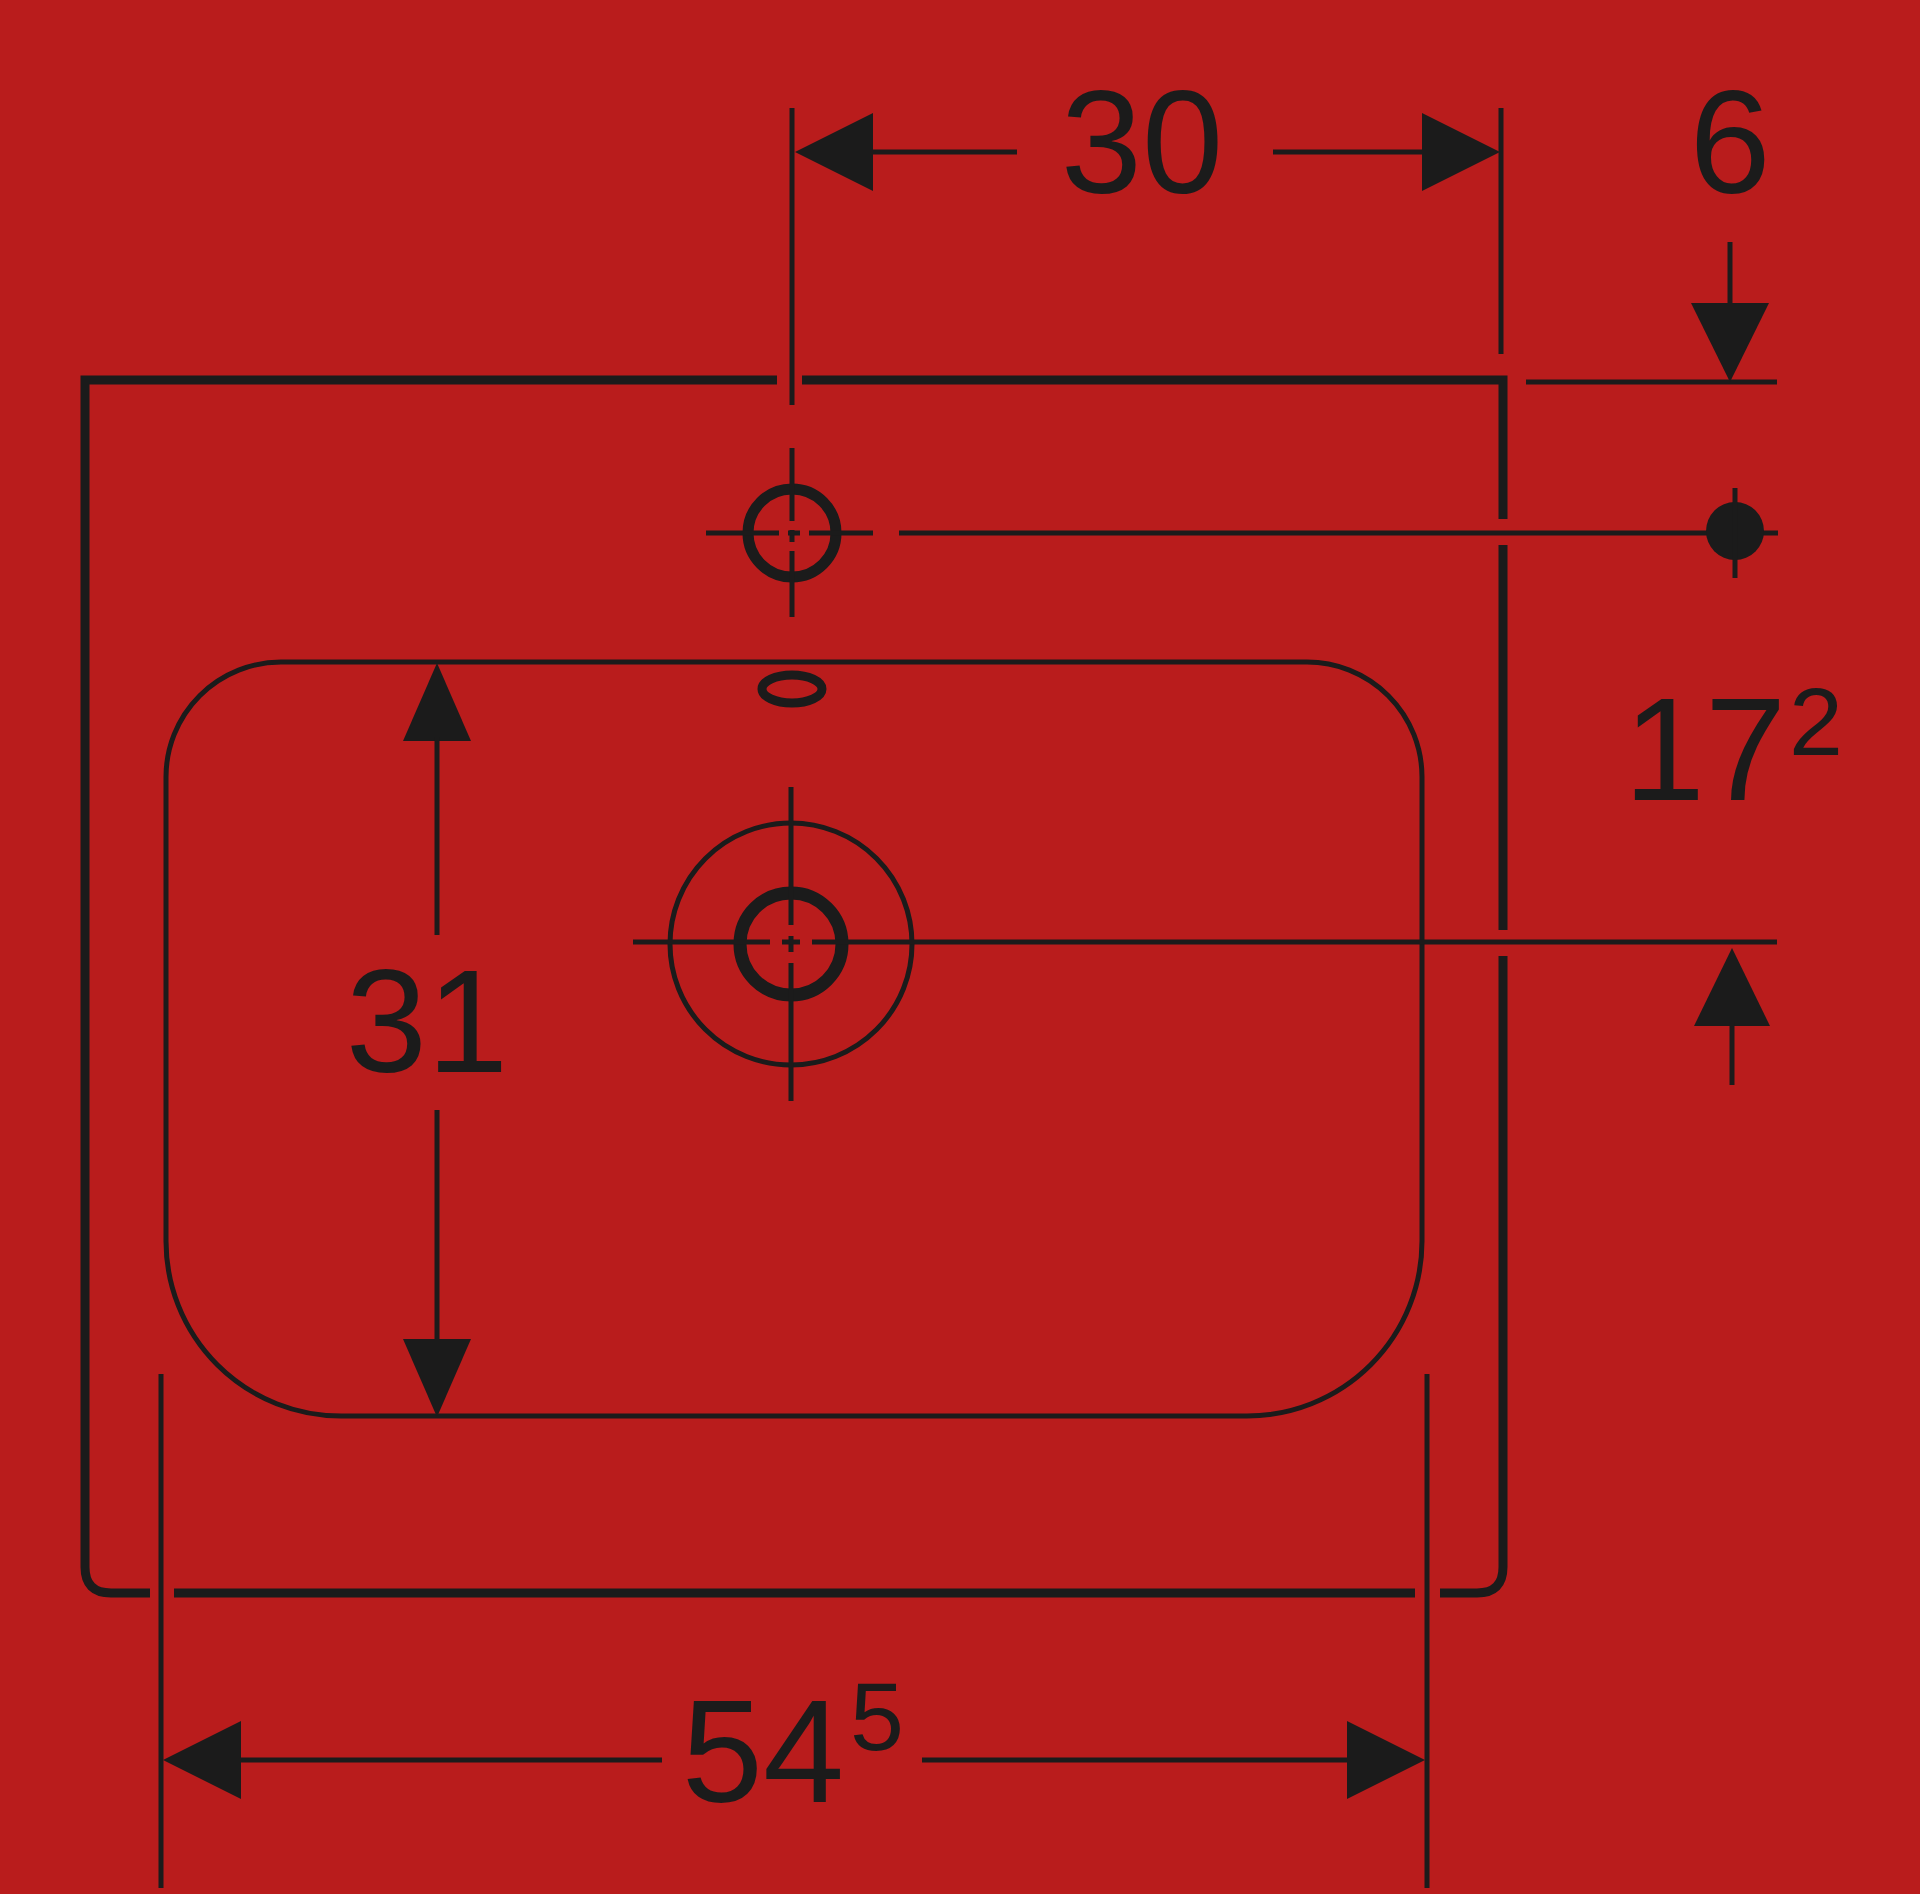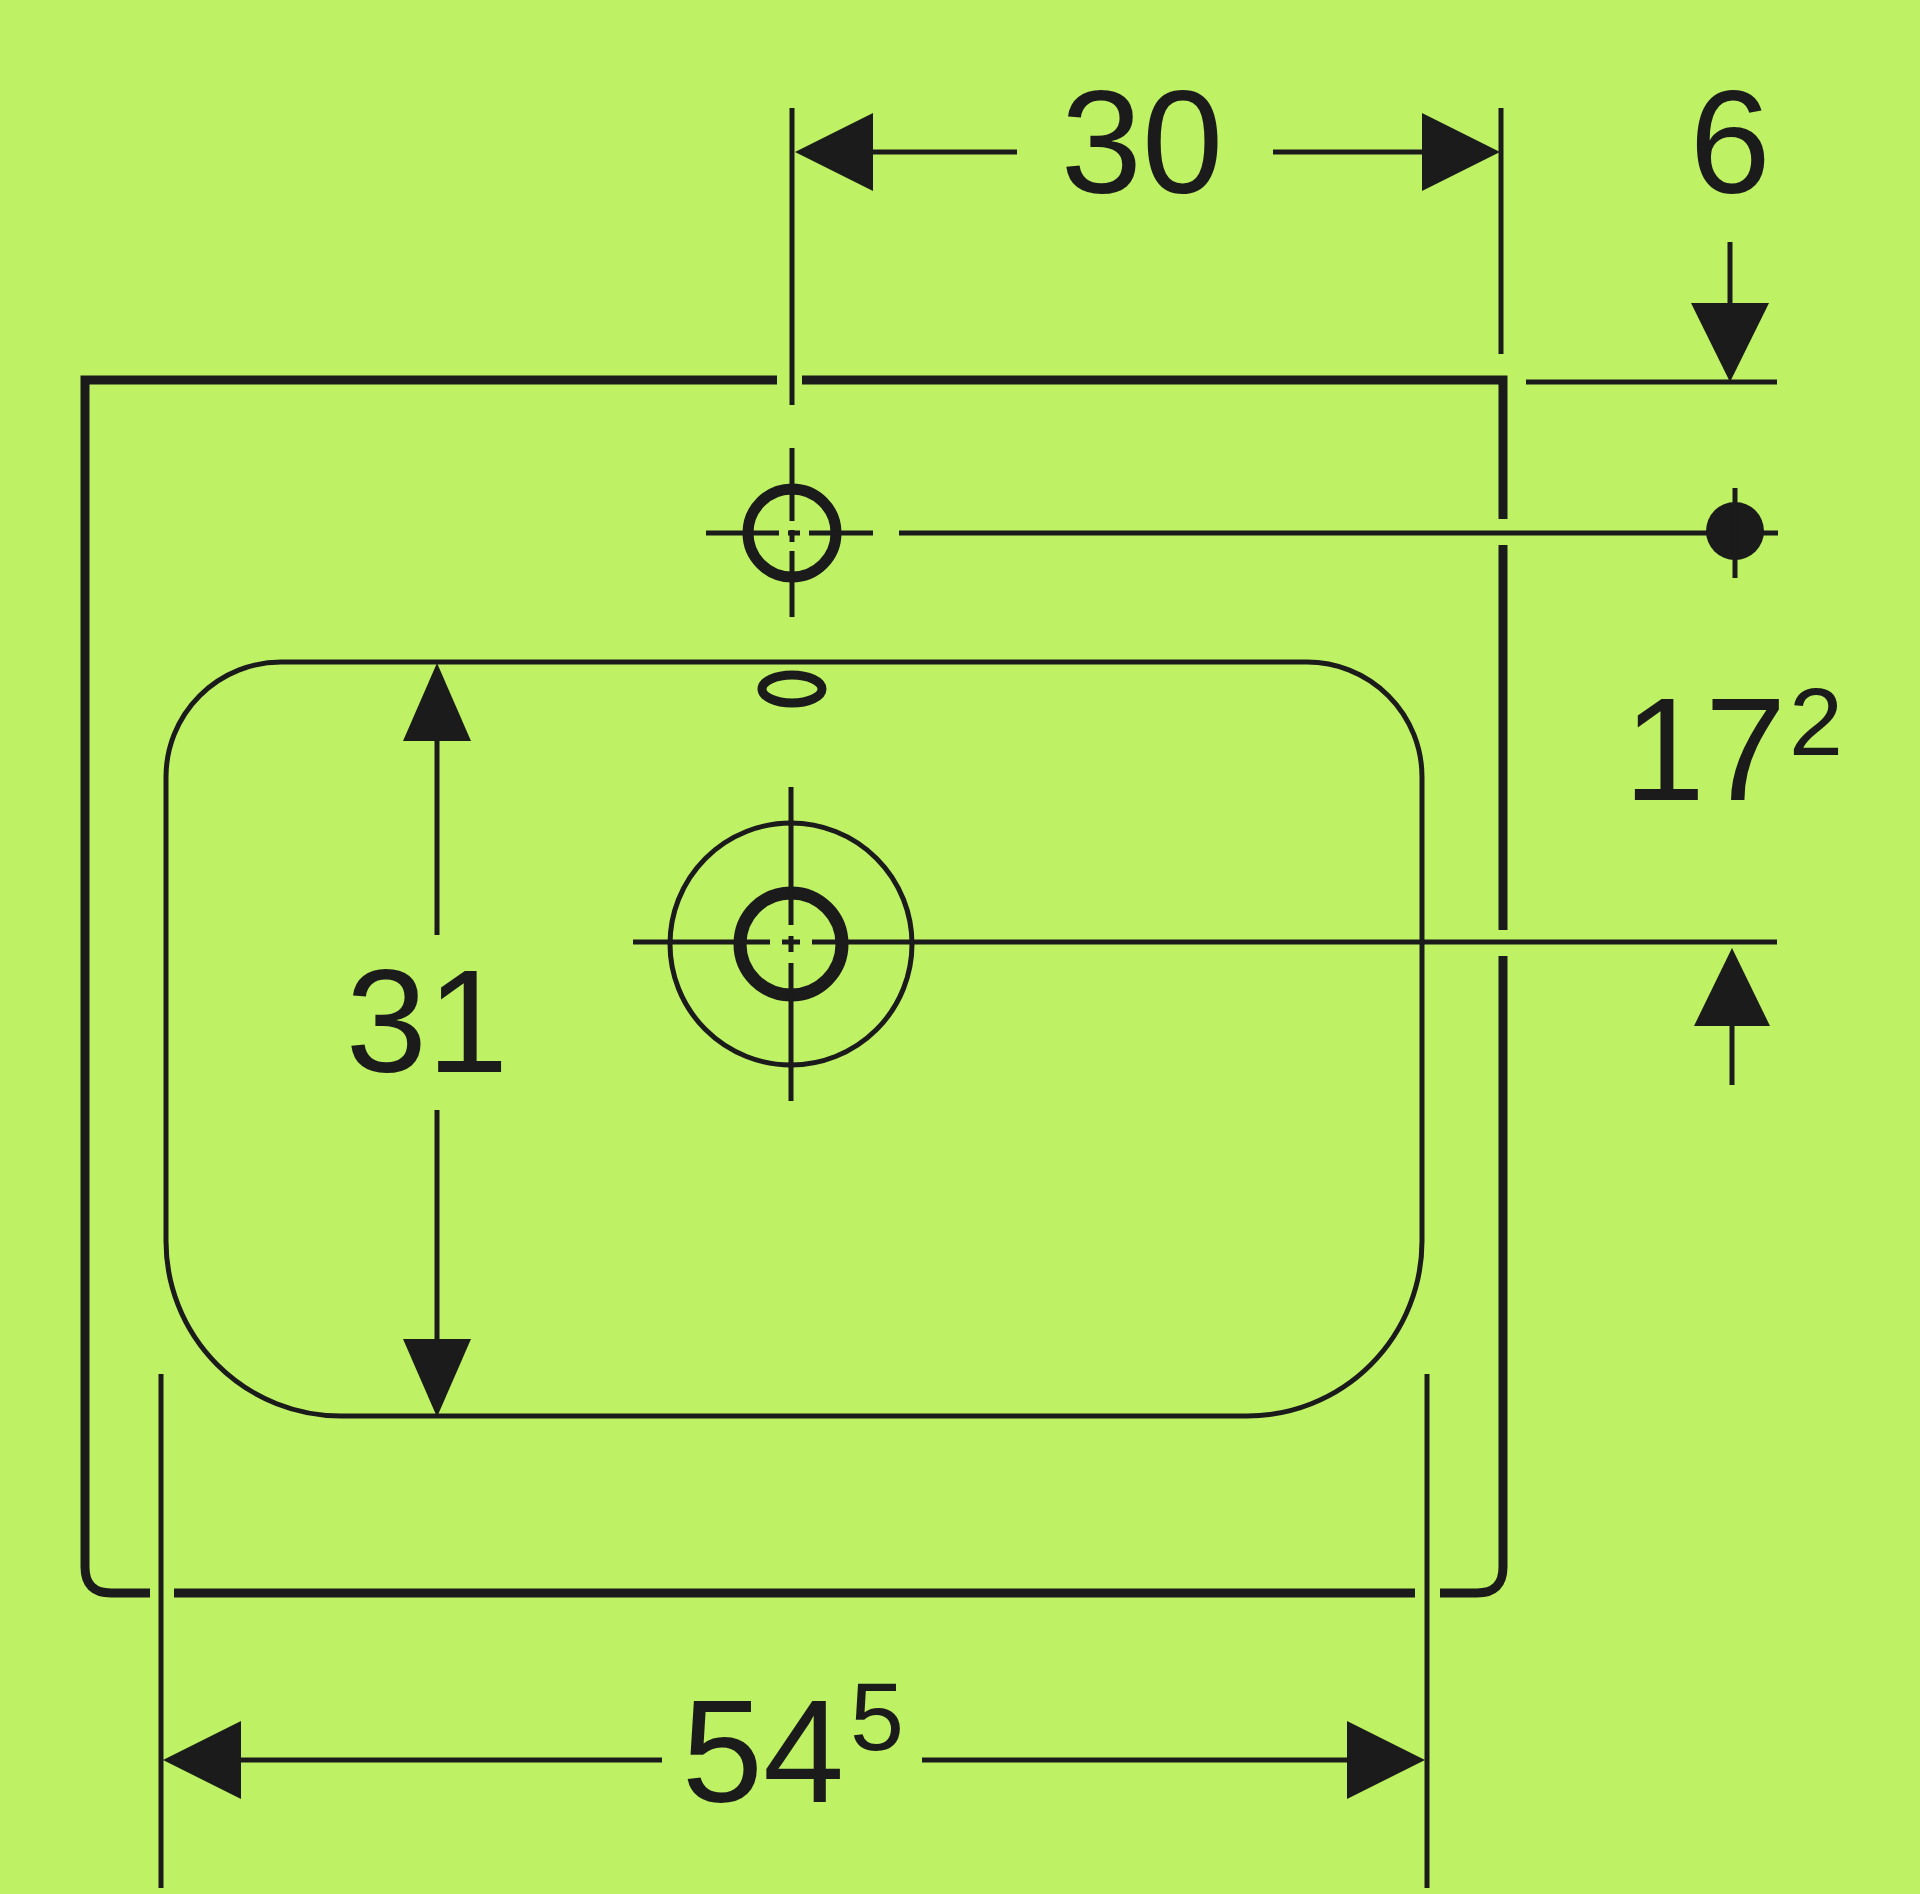--- a/index.html
+++ b/index.html
@@ -1,16 +1,16 @@
 <!DOCTYPE html>
 <html><head>
 <meta charset="utf-8">
 <style>
   html,body{margin:0;padding:0;background:#ffffff;}
-  .drawing-wrap{width:1920px;height:1894px;background:#bef264;overflow:hidden;}
+  .drawing-wrap{width:1920px;height:1894px;background:#b91c1c;overflow:hidden;}
   svg{display:block;}
   .ln{stroke:#1b1b1b;fill:none;stroke-linecap:butt;}
   .w9{stroke-width:9;}
   .w5{stroke-width:5;}
   .w11{stroke-width:11;}
   .w13{stroke-width:13;}
   .solid{fill:#1b1b1b;stroke:none;}
   .lbl{font-family:"Liberation Sans","DejaVu Sans",sans-serif;
        font-size:146px;font-weight:400;fill:#1b1b1b;text-anchor:middle;}
   .sup{font-size:97px;}

